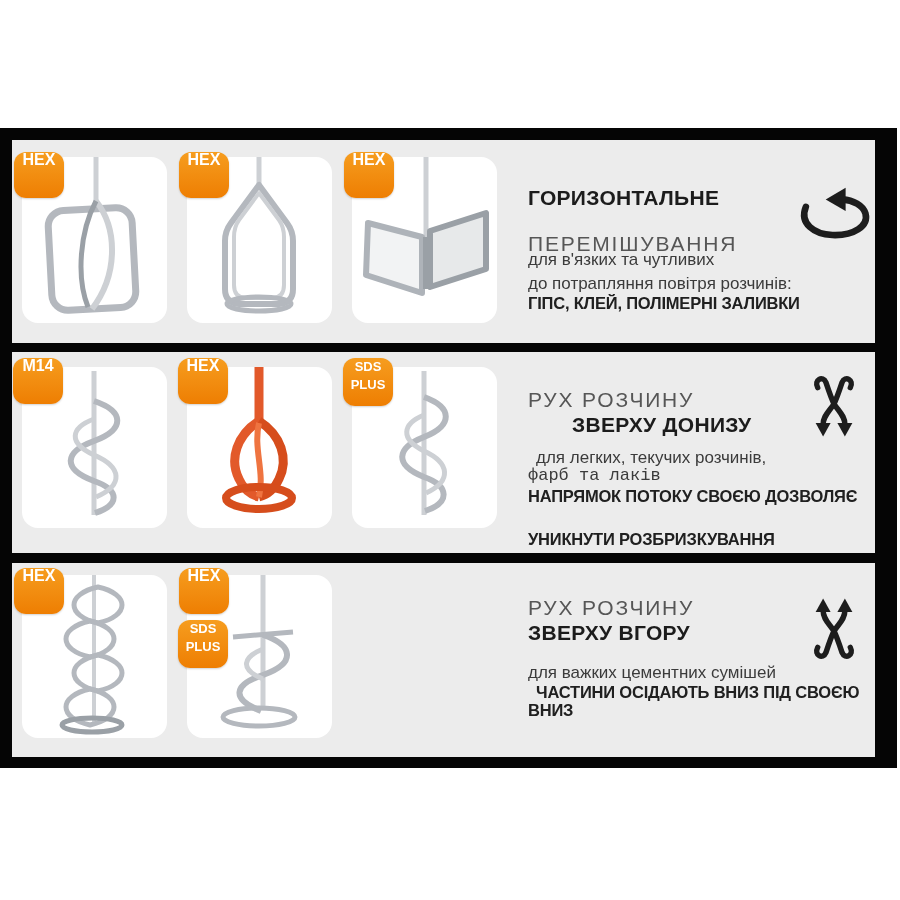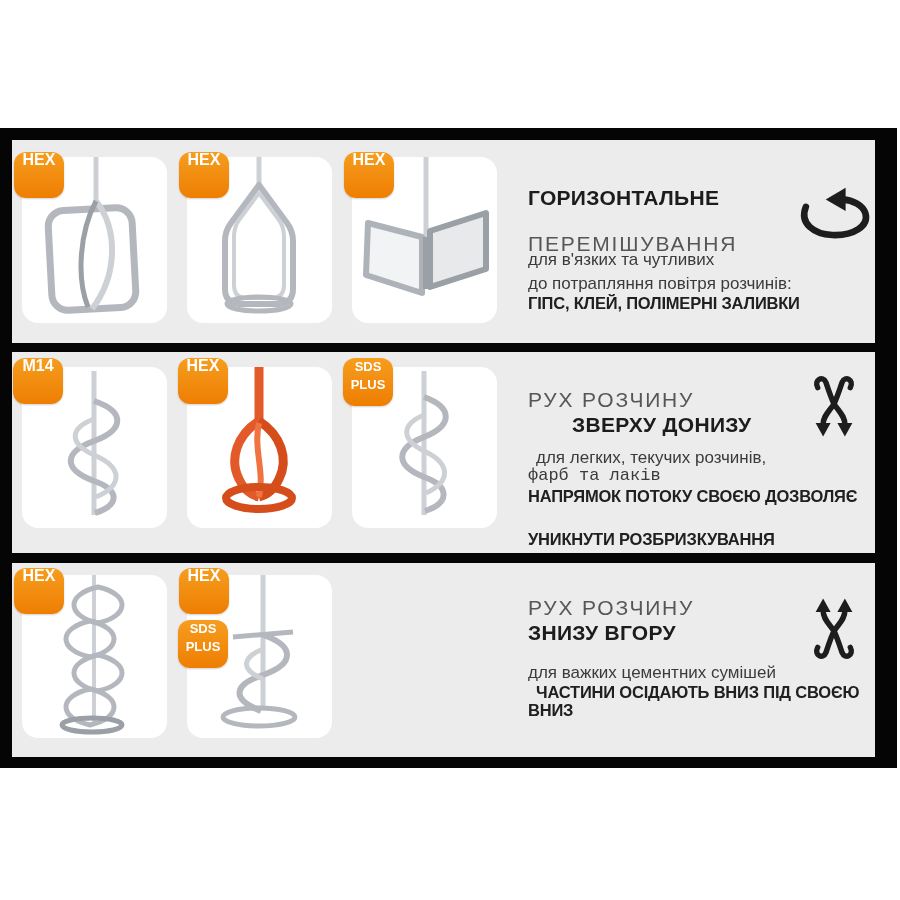--- a/index.html
+++ b/index.html
@@ -192,21 +192,21 @@
       </div>
     <div class="badge" style="left:167px;top:5px;">
         <span>HEX</span>
       </div>
     <div class="badge small" style="left:166px;top:57px;">
         <span>SDS PLUS</span>
       </div>
 
     <div class="textcol" style="top:0;">
       <div class="t-light abs" style="top:33px;left:0;">РУХ РОЗЧИНУ</div>
-      <div class="t-bold abs" style="top:58px;left:0;">ЗНИЗУ ВГОРУ</div>
+      <div class="t-bold abs" style="top:58px;left:0;">ЗВЕРХУ ВГОРУ</div>
       <div class="bline abs" style="top:101px;left:0;">для важких цементних сумішей</div>
       <div class="bline b abs" style="top:120px;left:0;margin-left:8px;">ЧАСТИНИ ОСІДАЮТЬ ВНИЗ ПІД СВОЄЮ</div>
       <div class="bline b abs" style="top:138px;left:0;">ВНИЗ</div>
     </div>
 
     <div class="dir-icon" style="left:788px;top:30px;width:68px;height:68px;">
       <svg viewBox="0 0 100 100">
         <g transform="rotate(180 50 50)">
           <path class="ink" d="M26,20 C20,8 34,2 38,12 C42,24 46,36 50,44 C58,56 66,62 66,74" stroke-width="8" stroke-linecap="round"></path>
           <path class="ink" d="M74,20 C80,8 66,2 62,12 C58,24 54,36 50,44 C42,56 34,62 34,74" stroke-width="8" stroke-linecap="round"></path>

